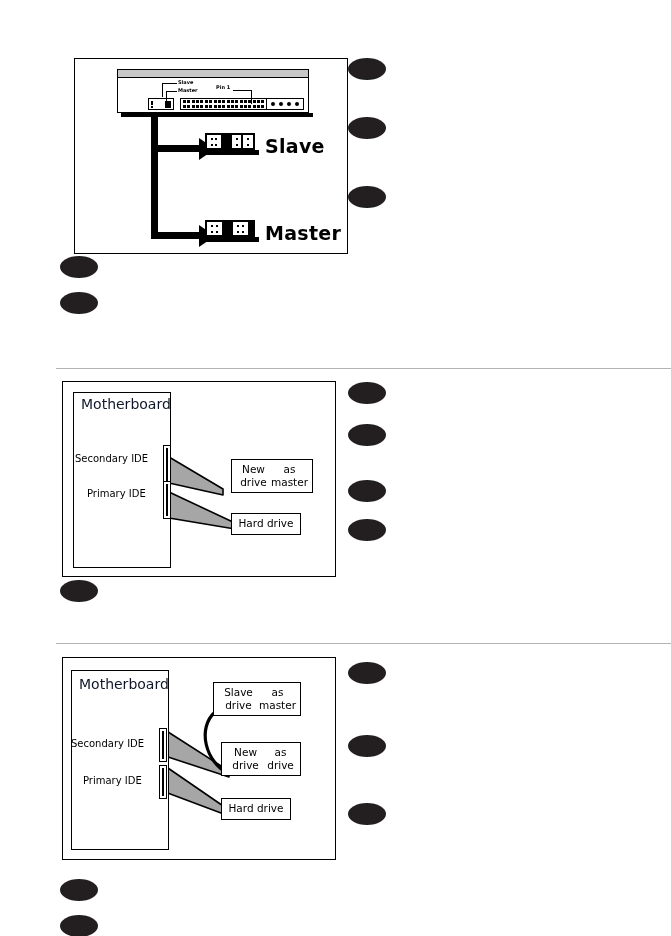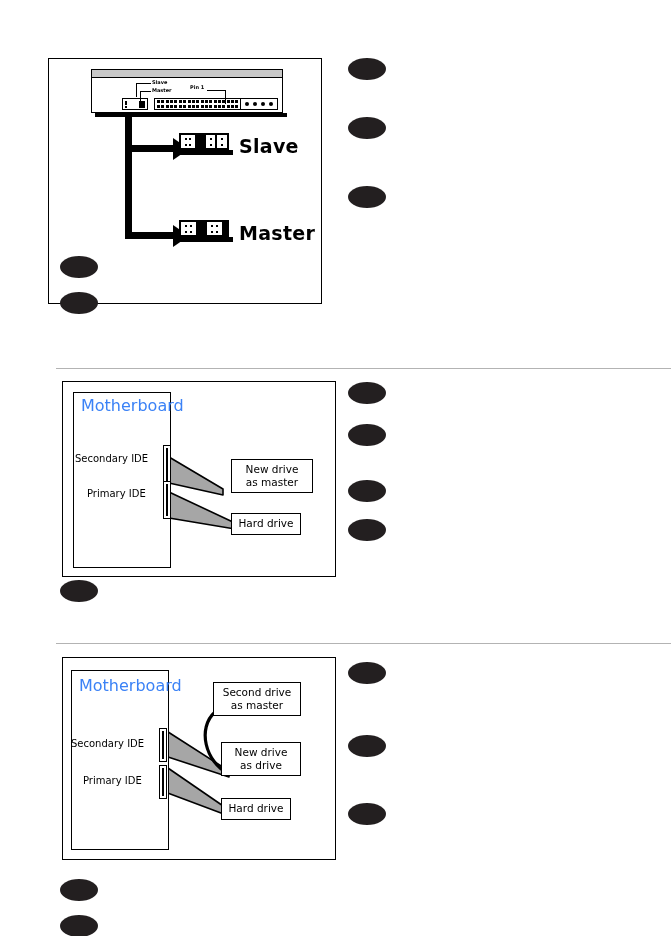--- a/index.html
+++ b/index.html
@@ -228,22 +228,22 @@
   }
   
   .mobo {
     position: absolute;
     border: 1.5px solid #000;
     background: #fff;
     box-sizing: border-box;
   }
   .mobo-title {
     position: absolute;
-    font-size: 16px;
-    color: #3b82f6;
+    font-size: 14px;
+    color: #0f172a;
     font-family: "DejaVu Sans", sans-serif;
   }
   .ide-label {
     position: absolute;
     font-size: 10px;
     color: #000;
     font-family: "DejaVu Sans", sans-serif;
     white-space: nowrap;
     text-align: right;
   }
@@ -259,42 +259,42 @@
     position: absolute;
     left: 2px; top: 2px; right: 2px; bottom: 2px;
     border: 1px solid #000;
   }
   .drive-box {
     position: absolute;
     border: 1.2px solid #000;
     background: #fff;
     box-sizing: border-box;
     display: flex;
-    flex-direction: column;
+    flex-direction: row;
     align-items: center;
     justify-content: center;
     font-size: 10.5px;
     color: #000;
     line-height: 1.25;
     font-family: "DejaVu Sans", sans-serif;
     text-align: center;
     padding: 10px 4px;
   }
   .cable-svg {
     position: absolute;
     left: 0; top: 0;
     overflow: visible;
   }
 </style>
 </head>
 <body>
 
 <div class="page">
 
-  <div class="figure" style="left:48px; top:58px; width:274px; height:246px;">
+  <div class="figure" style="left:74px; top:58px; width:274px; height:196px;">
 
     <div class="drive-shadow"></div>
     <div class="drive-body">
       <div class="drive-top-bar"></div>
       <div class="drive-face">
 
         <div class="jumper-blk">
           <div class="jp-pins">
             <i></i>
               <i></i>
@@ -492,21 +492,21 @@
     <div class="mobo" style="left:8px; top:12px; width:98px; height:180px;"></div>
     <span class="mobo-title" style="left:16px; top:18px;">Motherboard</span>
 
     <span class="ide-label" style="left:8px; top:80px;">Secondary IDE</span>
     <div class="ide-socket" style="left:96px; top:70px; height:34px;"></div>
 
     <span class="ide-label" style="left:20px; top:117px;">Primary IDE</span>
     <div class="ide-socket" style="left:96px; top:107px; height:34px;"></div>
 
     <div class="drive-box" style="left:150px; top:24px; width:88px; height:34px;">
-      <span>Second drive</span>
+      <span>Slave drive</span>
       <span>as master</span>
     </div>
 
     <div class="drive-box" style="left:158px; top:84px; width:80px; height:34px;">
       <span>New drive</span>
       <span>as drive</span>
     </div>
 
     <div class="drive-box" style="left:158px; top:140px; width:70px; height:20px;">
       <span>Hard drive</span>

